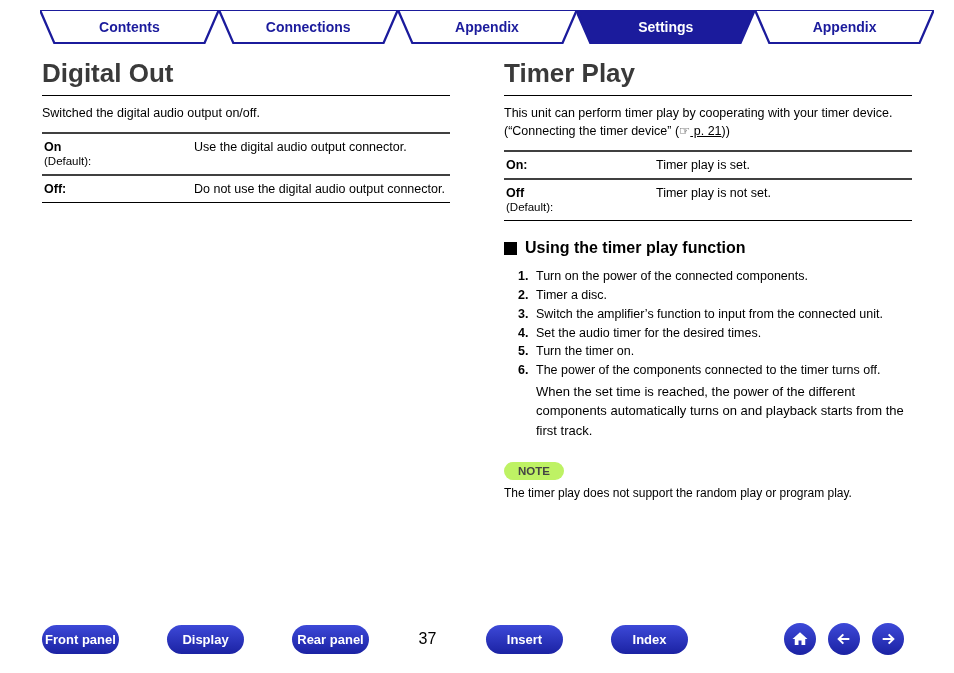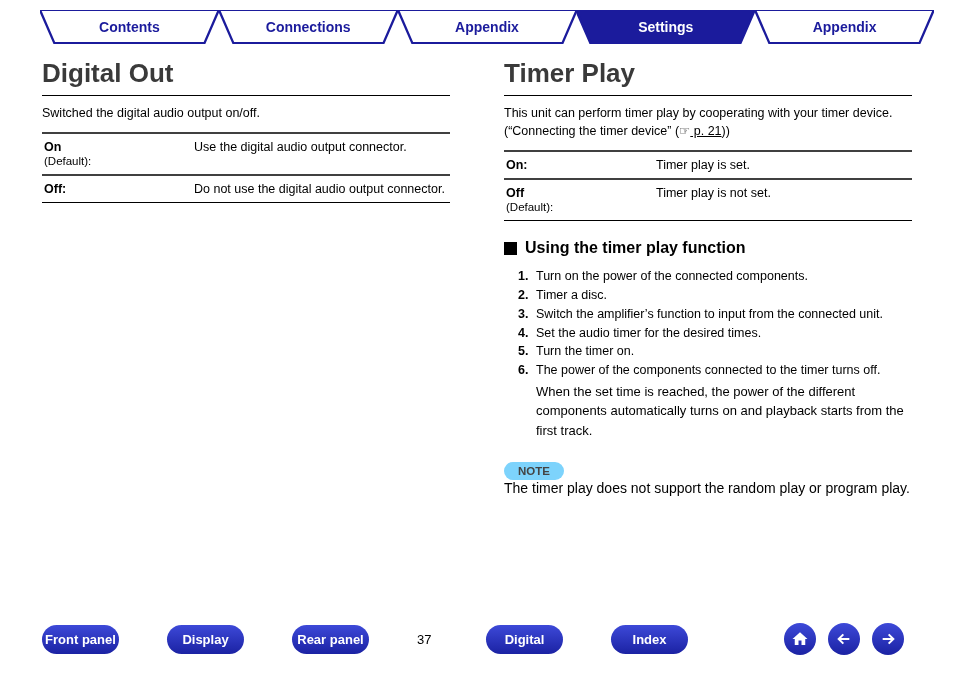--- a/index.html
+++ b/index.html
@@ -84,30 +84,31 @@
     font-size: 12.5px;
     line-height: 1.5;
     list-style: none;
     padding-left: 14px;
   }
   ol.steps li { display: flex; }
   ol.steps li .num { font-weight: bold; width: 18px; flex-shrink: 0; }
   ol.steps .extra { padding-left: 18px; margin-top: 2px; font-size: 13px; line-height:1.5; }
   .note-pill {
     display: inline-block;
-    background: #7dd3fc;
+    background: #bef264;
     border-radius: 12px;
     padding: 3px 14px;
     font-size: 11.5px;
     font-weight: bold;
     color: #444;
     margin-top: 22px;
   }
   .note-text {
-    font-size: 14px;
+    font-size: 12px;
+    margin-top: 6px;
     color:#000;
   }
   
   .bottom {
     position: absolute;
     left: 0; right: 8px; bottom: 18px;
     display: flex;
     align-items: center;
     padding: 0 42px;
     gap: 48px;
@@ -117,24 +118,24 @@
     color: #fff;
     font-weight: bold;
     font-size: 13px;
     border-radius: 16px;
     padding: 7px 0;
     width: 110px;
     text-align: center;
     cursor: pointer;
   }
   .page-num {
-    font-size: 13px;
+    font-size: 16px;
     color: #000;
     width: 30px;
-    text-align: left;
+    text-align: center;
   }
   .spacer { flex: 1; }
   .nav-icons { display:flex; gap:12px; align-items:center; }
   .circ {
     width: 32px; height: 32px;
     border-radius: 50%;
     background: linear-gradient(#3d49d8, #1b22a3);
     display:flex; align-items:center; justify-content:center;
     cursor:pointer;
     color:#fff;
@@ -260,21 +261,21 @@
     <div class="note-pill">NOTE</div>
     <div class="note-text">The timer play does not support the random play or program play.</div>
   </div>
 </div>
 
 <div class="bottom">
   <div class="pill-btn">Front panel</div>
   <div class="pill-btn">Display</div>
   <div class="pill-btn">Rear panel</div>
   <div class="page-num">37</div>
-  <div class="pill-btn">Digital</div>
+  <div class="pill-btn">Insert</div>
   <div class="pill-btn">Index</div>
   <div class="spacer"></div>
   <div class="nav-icons">
     <div class="circ">
       <svg width="18" height="18" viewBox="0 0 24 24" fill="#fff">
           <path d="M12 3 L2 12 H5 V20 H10 V14 H14 V20 H19 V12 H22 Z"></path>
         </svg>
     </div>
     <div class="circ">
       <svg width="16" height="16" viewBox="0 0 24 24" fill="none" stroke="#fff" stroke-width="3">

